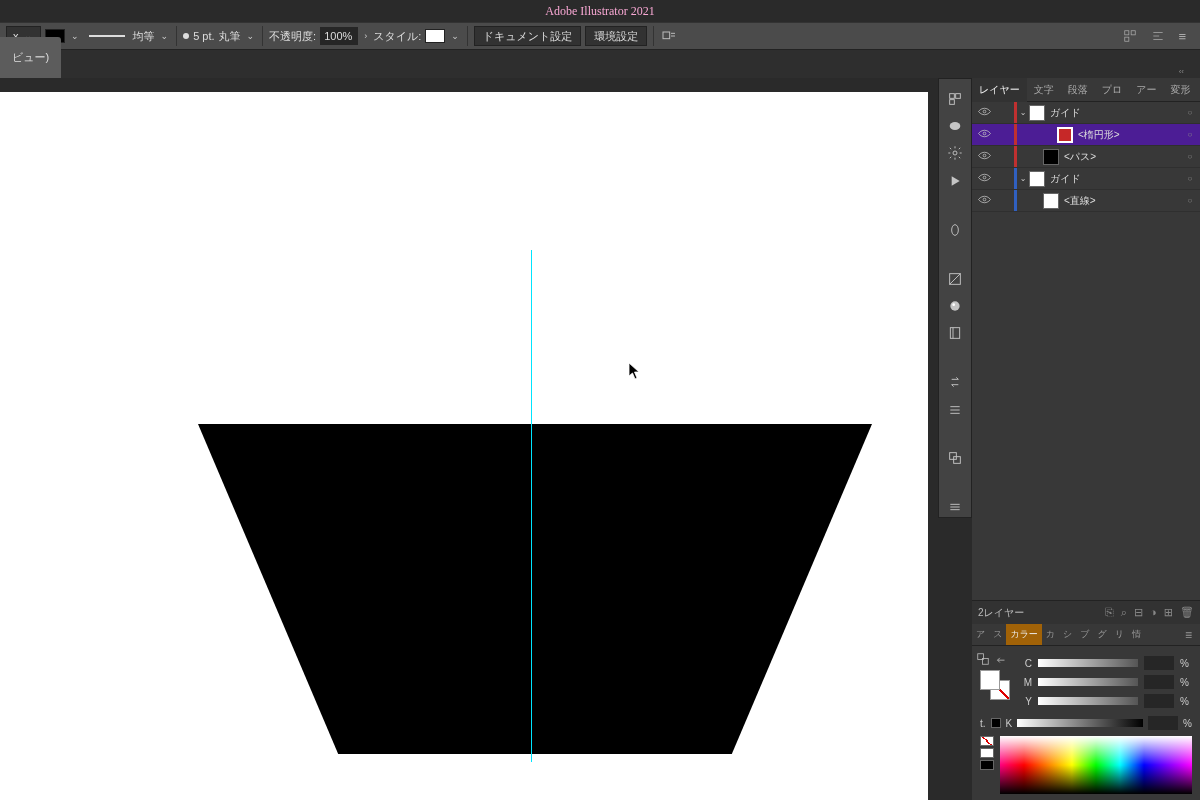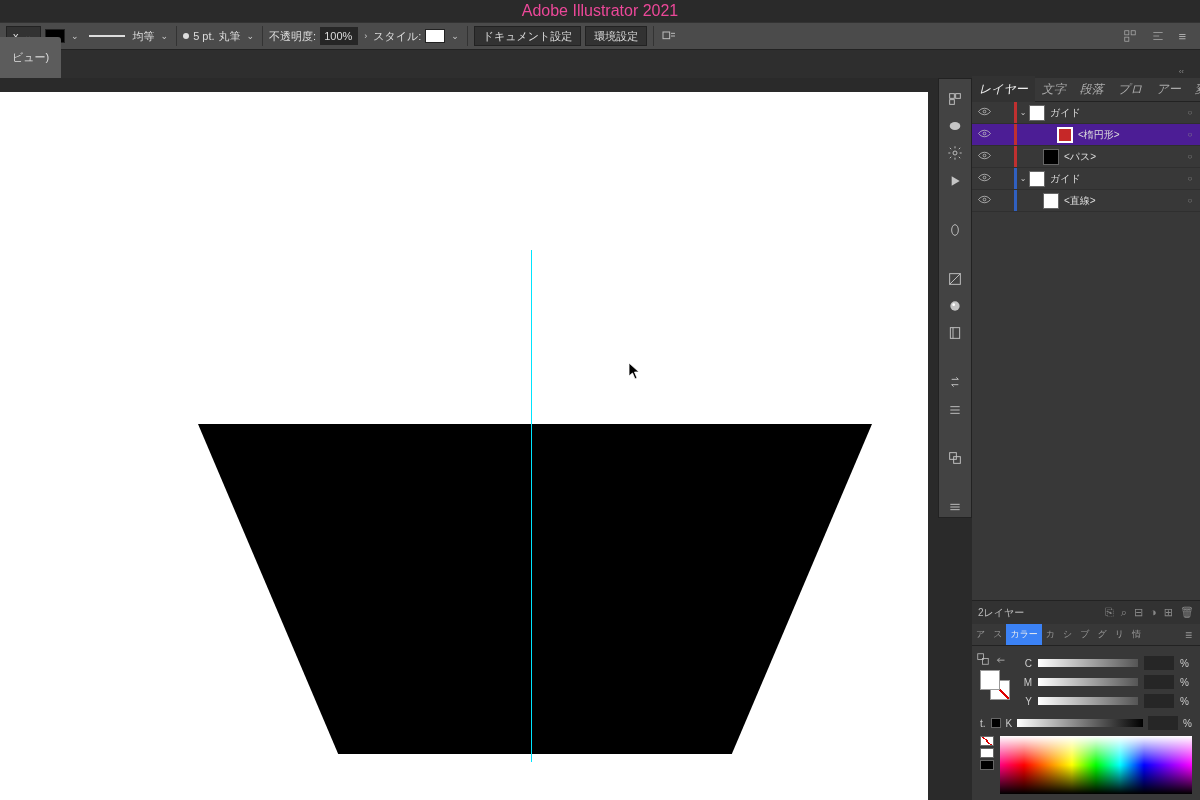--- a/index.html
+++ b/index.html
@@ -1,18 +1,18 @@
 <!DOCTYPE html>
 <html><head>
 <meta charset="utf-8">
 <style>
 * { margin:0; padding:0; box-sizing:border-box; font-family:"Segoe UI","Hiragino Sans","Meiryo",sans-serif; }
 body { background:#2a2a2a; color:#ccc; font-size:11px; overflow:hidden; width:1200px; height:800px; position:relative; }
 .titlebar { height:22px; background:#2a2a2a; display:flex; align-items:center; justify-content:center; position:relative; }
-.titlebar .title { color:#ec4899; font-size:16px; }
+.titlebar .title { color:#f9a8d4; font-size:12px;font-family:Liberation Serif, serif; }
 .titlebar .right { position:absolute; right:6px; top:0; height:22px; display:flex; align-items:center; gap:8px; }
 .titlebar input { background:#3a3a3a; border:none; color:#888; font-size:11px; padding:2px 6px; width:140px; height:17px; }
 .avatar { width:18px; height:18px; border-radius:50%; background:#888; display:flex; align-items:center; justify-content:center; }
 .avatar svg { width:12px; height:12px; fill:#2a2a2a; }
 .sq-icon { width:16px; height:14px; border:1px solid #999; }
 
 .controlbar { height:28px; background:#4b4b4b; border-top:1px solid #333; border-bottom:1px solid #222; display:flex; align-items:center; padding:0 6px; gap:4px; color:#ddd; font-size:11px; }
 .controlbar .field { background:#323232; border:1px solid #222; height:20px; display:flex; align-items:center; padding:0 6px; gap:4px; }
 .controlbar .swatch { width:20px; height:14px; background:#000; border:1px solid #222; }
 .controlbar .swatch.white { background:#fff; }
@@ -36,21 +36,21 @@
 
 .sidecol { position:absolute; top:78px; right:228px; width:34px; height:440px; background:#434343; border:1px solid #222; display:flex; flex-direction:column; align-items:center; padding-top:10px; gap:8px; }
 .sidecol .ico { width:20px; height:20px; display:flex; align-items:center; justify-content:center; cursor:pointer; }
 .sidecol .ico svg { width:16px; height:16px; fill:none; stroke:#c5c5c5; stroke-width:1.4; }
 .sidecol .gap { height:14px; }
 
 .panel-area { position:absolute; top:66px; right:0; width:228px; bottom:0; background:#383838; display:flex; flex-direction:column; }
 .collapse-arrows { height:12px; background:#2e2e2e; color:#888; font-size:8px; text-align:right; padding-right:16px; line-height:12px; }
 
 .panel-tabs { height:24px; background:#383838; display:flex; align-items:center; border-bottom:1px solid #222; }
-.panel-tabs .tab { padding:5px 7px; color:#aaa; font-size:12px; cursor:pointer; white-space:nowrap;font-style:italic; }
+.panel-tabs .tab { padding:5px 7px; color:#aaa; font-size:10px; cursor:pointer; white-space:nowrap; }
 .panel-tabs .tab.active { background:#323232; color:#eee; }
 .panel-tabs .menu { margin-left:auto; padding:0 8px; color:#aaa; font-size:12px; cursor:pointer; }
 
 .layers { background:#383838; flex:0 0 auto; }
 .layer-row { height:22px; display:flex; align-items:center; font-size:10px; color:#ddd; border-bottom:1px solid #2f2f2f; }
 .layer-row.selected { background:#4c1d95; }
 .layer-row .eye { width:24px; text-align:center; cursor:pointer; }
 .layer-row .eye svg { width:13px; height:9px; fill:none; stroke:#c5c5c5; stroke-width:1.4; }
 .layer-row .lock { width:18px; }
 .layer-row .bar { width:3px; align-self:stretch; }
@@ -66,21 +66,21 @@
 .layer-spacer { flex:1; background:#383838; }
 
 .layer-footer { height:24px; background:#323232; display:flex; align-items:center; padding:0 6px; gap:0; border-top:1px solid #222; }
 .layer-footer .cnt { font-size:10px; color:#bbb; }
 .layer-footer .icos { margin-left:auto; display:flex; gap:7px; }
 .layer-footer .icos span { color:#888; font-size:11px; cursor:pointer; }
 
 .color-panel { background:#383838; }
 .color-panel .tabs { height:22px; display:flex; align-items:center; font-size:9px; color:#999; border-bottom:1px solid #222; }
 .color-panel .tabs span { padding:4px 4px; cursor:pointer; }
-.color-panel .tabs span.active { background:#3b82f6; color:#eee; }
+.color-panel .tabs span.active { background:#a16207; color:#eee; }
 .color-panel .tabs .menu { margin-left:auto; padding:0 8px; font-size:12px; }
 .color-body { padding:6px 8px; display:flex; gap:8px; }
 .color-body .swatch-stack { width:32px; height:40px; position:relative; }
 .color-body .swatch-stack .fs { position:absolute; width:20px; height:20px; border:1px solid #999; }
 .color-body .swatch-stack .fs.front { top:0; left:0; background:#fff; z-index:2; }
 .color-body .swatch-stack .fs.back { top:10px; left:10px; background:linear-gradient(45deg,#fff 45%,#d00 45%,#d00 55%,#fff 55%); }
 .color-body .sliders { flex:1; display:flex; flex-direction:column; gap:5px; }
 .color-body .sliders .row { display:flex; align-items:center; gap:6px; font-size:10px; color:#ccc; }
 .color-body .sliders .row .lbl { width:12px; text-align:right; }
 .color-body .sliders .row .track { flex:1; height:8px; background:linear-gradient(90deg,#fff,#555); }

